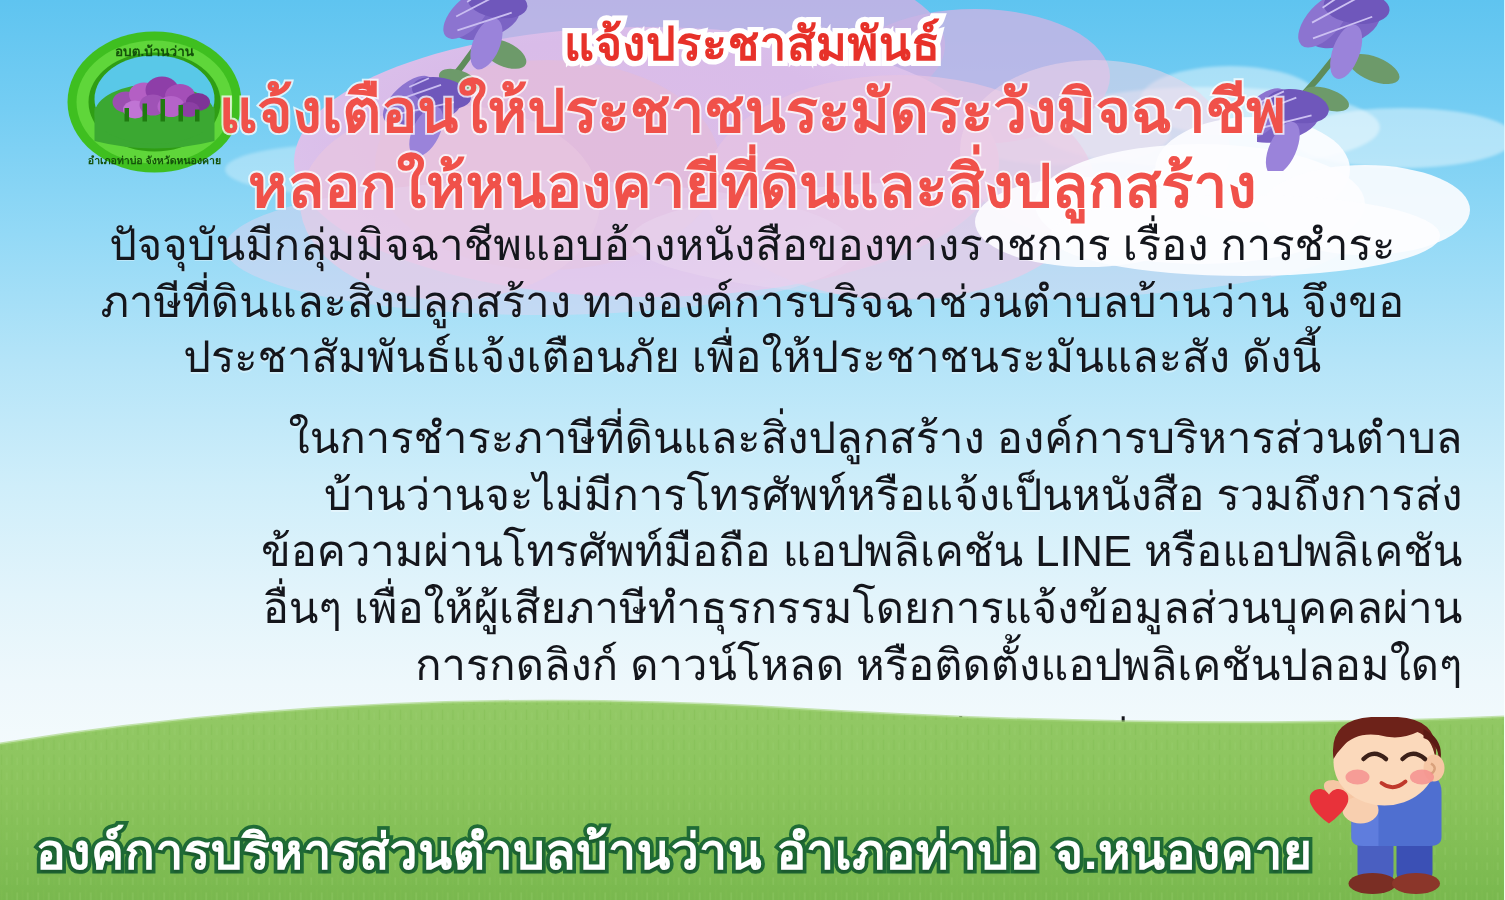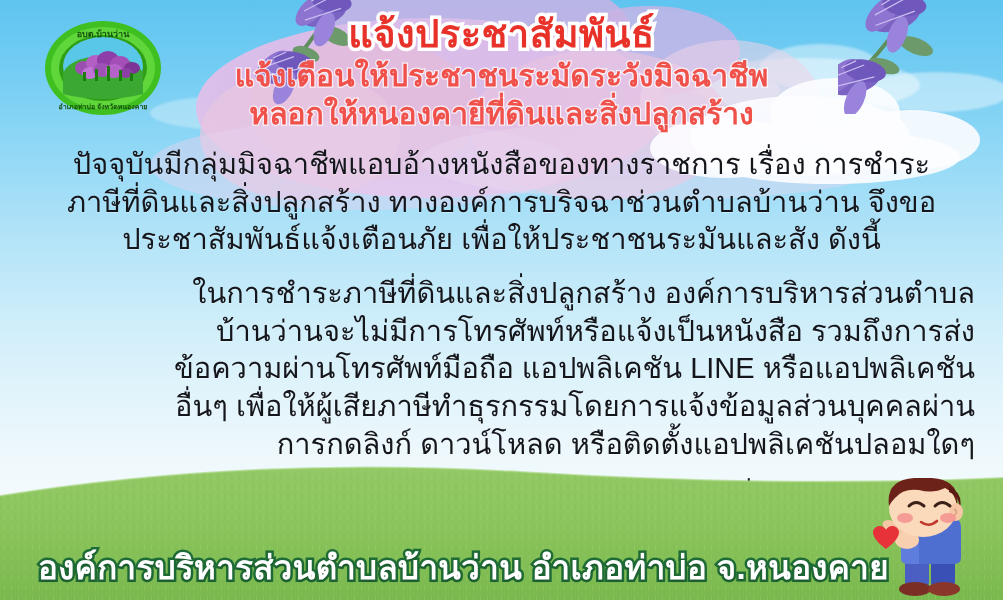--- a/index.html
+++ b/index.html
@@ -66,29 +66,29 @@
 
   
   .flower{position:absolute;}
   .fl-left{left:240px;top:-4px;width:130px;height:110px;}
   .fl-right{left:838px;top:-6px;width:150px;height:120px;}
 
   
   .headings{position:absolute;left:0;top:14px;width:1003px;text-align:center;}
   .title{
     font-family:"Liberation Sans","DejaVu Sans",sans-serif;
-    font-size:38px;font-weight:bold;line-height:1.06;
+    font-size:31px;font-weight:bold;line-height:1.06;
     color:#e73129;
     letter-spacing:.5px;
     -webkit-text-stroke:7px #ffffff;
     paint-order:stroke fill;
     text-shadow:0 2px 0 rgba(255,255,255,.6);
   }
   .subtitle{
-    font-size:30px;font-weight:bold;line-height:1.22;
+    font-size:40px;font-weight:bold;line-height:1.22;
     color:#f0514a;
     -webkit-text-stroke:2.5px rgba(255,255,255,.75);
     paint-order:stroke fill;
     margin-top:4px;
   }
   .subtitle div{margin:1px 0;}
 
   
   .body-copy{
     position:absolute;left:28px;top:146px;width:947px;
@@ -98,21 +98,21 @@
     font-size:29px;font-weight:normal;line-height:1.30;
     margin:0 0 16px 0;
     text-align:center;
     text-shadow:0 1px 0 rgba(255,255,255,.35);
   }
   .para.block{text-align:right;}
   .para .ln{display:block;}
 
   
   .footer{
-    position:absolute;left:0;bottom:6px;width:927px;text-align:center;
+    position:absolute;left:0;bottom:6px;width:927px;padding-left:24px;
   }
   .footer-text{
     display:inline-block;
     font-size:33px;font-weight:bold;letter-spacing:.4px;
     color:#ffffff;
     -webkit-text-stroke:5px #1f6b36;
     paint-order:stroke fill;
     text-shadow:0 2px 2px rgba(0,0,0,.18);
   }
 

